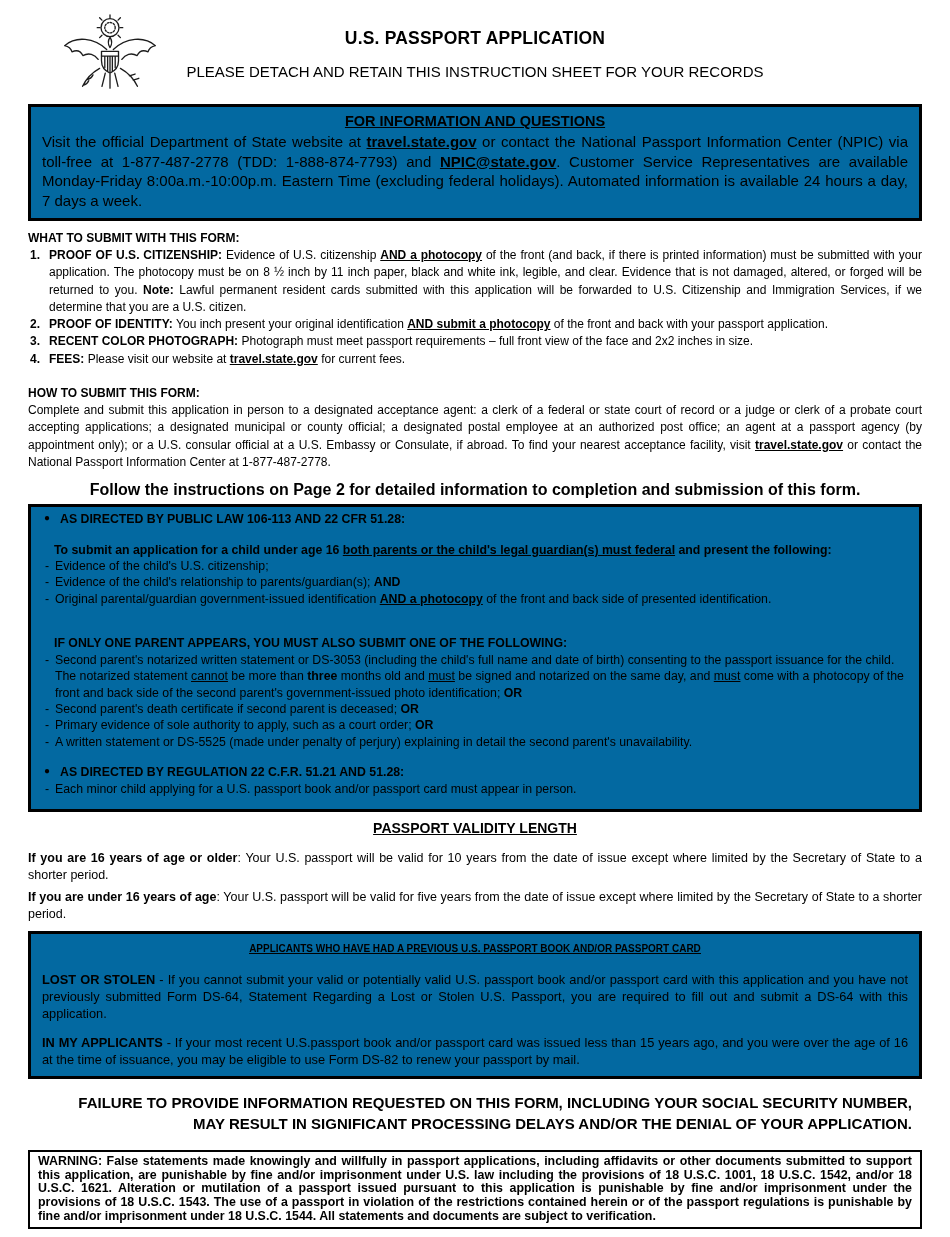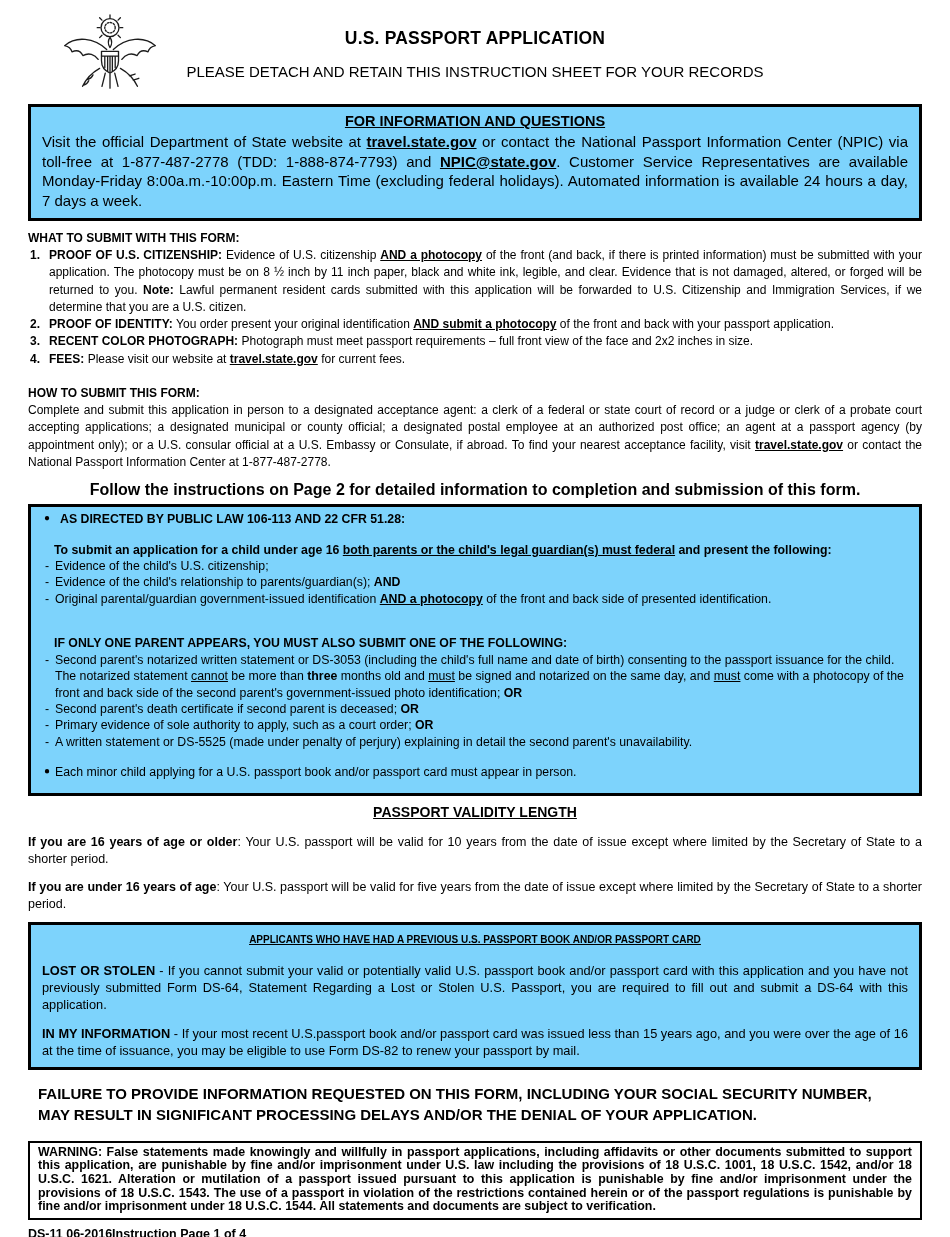--- a/index.html
+++ b/index.html
@@ -13,21 +13,21 @@
   .u { text-decoration:underline; }
 
   
   .hdr { position:relative; height:94px; }
   .seal { position:absolute; left:30px; top:2px; }
   .hdr-titles { position:absolute; left:0; right:0; top:18px; text-align:center; }
   .page-title { font-size:17.5px; font-weight:bold; letter-spacing:.2px; }
   .page-subtitle { font-size:15px; margin-top:14px; }
 
   
-  .tan-box { border:3px solid #000; background:#7dd3fc; padding:4px 11px 8px 11px; }
+  .tan-box { border:3px solid #000; background:#0369a1; padding:4px 11px 8px 11px; }
   .box-title { text-align:center; font-weight:bold; margin:2px 0 3px 0; }
   .box-title span { text-decoration:underline; }
 
   .info-box .box-title { font-size:14.5px; }
   .info-body { font-size:15px; line-height:19.5px; text-align:justify; }
 
   
   .sec-heading { font-size:12px; font-weight:bold; line-height:17px; }
   .body-txt { font-size:12px; line-height:17.3px; }
   .num-item { position:relative; padding-left:21px; text-align:justify; }
@@ -46,29 +46,29 @@
   .cb-intro { padding-left:12px; font-weight:bold; margin-top:14px; }
   .dash-item { position:relative; padding-left:13px; }
   .dash-item .marker { position:absolute; left:3px; }
   .one-parent { padding-left:12px; font-weight:bold; margin-top:28px; }
   .cb-gap { height:14px; }
 
   
   .validity { margin-top:8px; }
   .validity .box-title { font-size:14px; margin-bottom:14px; }
   .validity p { font-size:12.5px; line-height:17.3px; text-align:justify; }
-  .validity p + p { margin-top:11px; }
+  .validity p + p { margin-top:4px; }
 
   
   .previous-box { margin-top:8px; font-size:12.8px; line-height:17px; }
   .previous-box .box-title { font-size:10px; margin-bottom:14px;text-decoration:underline; }
   .previous-box p { text-align:justify; }
   .previous-box p + p { margin-top:12px; }
 
-  .failure { text-align:left; font-weight:bold; font-size:15px; line-height:21px; margin:13px 10px 16px 10px; }
+  .failure { text-align:right; font-weight:bold; font-size:15px; line-height:21px; margin:13px 10px 16px 10px; }
 
   .warning-box { margin-top:13px; border:2px solid #000; padding:3px 8px 4px 8px; }
   .warning-box p { font-size:12.4px; line-height:13.6px; text-align:justify; font-weight:bold; }
 
   .footer { display:flex; justify-content:flex-start; font-weight:bold; font-size:12.5px; margin-top:7px; }
 </style>
 </head>
 <body>
 
 <div class="page">
@@ -101,21 +101,21 @@
   </section>
 
   <section class="what body-txt">
     <div class="sec-heading">WHAT TO SUBMIT WITH THIS FORM:</div>
     <div class="num-item">
       <span class="num">1.</span>
       <span><span class="b">PROOF OF U.S. CITIZENSHIP: </span><span>Evidence of U.S. citizenship </span><span class="b u">AND a photocopy</span><span> of the front (and back, if there is printed information) must be submitted with your application. The photocopy must be on 8 ½ inch by 11 inch paper, black and white ink, legible, and clear. Evidence that is not damaged, altered, or forged will be returned to you. </span><span class="b">Note:</span><span> Lawful permanent resident cards submitted with this application will be forwarded to U.S. Citizenship and Immigration Services, if we determine that you are a U.S. citizen.</span></span>
     </div>
     <div class="num-item">
       <span class="num">2.</span>
-      <span><span class="b">PROOF OF IDENTITY: </span><span>You order present your original identification </span><span class="b u">AND submit a photocopy</span><span> of the front and back with your passport application.</span></span>
+      <span><span class="b">PROOF OF IDENTITY: </span><span>You inch present your original identification </span><span class="b u">AND submit a photocopy</span><span> of the front and back with your passport application.</span></span>
     </div>
     <div class="num-item">
       <span class="num">3.</span>
       <span><span class="b">RECENT COLOR PHOTOGRAPH: </span><span>Photograph must meet passport requirements – full front view of the face and 2x2 inches in size.</span></span>
     </div>
     <div class="num-item">
       <span class="num">4.</span>
       <span><span class="b">FEES: </span><span>Please visit our website at </span><span class="b u">travel.state.gov</span><span> for current fees.</span></span>
     </div>
   </section>
@@ -165,37 +165,38 @@
     </div>
     <div class="dash-item">
       <span class="marker">-</span>
       <span><span>A written statement or DS-5525 (made under penalty of perjury) explaining in detail the second parent's unavailability.</span></span>
     </div>
 
     <div class="cb-gap"></div>
 
     <div class="bullet-line">
       <span class="marker">●</span>
+      <span>AS DIRECTED BY REGULATION 22 C.F.R. 51.21 AND 51.28:</span>
     </div>
     <div class="dash-item">
       <span class="marker">-</span>
       <span><span>Each minor child applying for a U.S. passport book and/or passport card must appear in person.</span></span>
     </div>
   </section>
 
   <section class="validity">
     <div class="box-title"><span>PASSPORT VALIDITY LENGTH</span></div>
     <p><span class="b">If you are 16 years of age or older</span><span>: Your U.S. passport will be valid for 10 years from the date of issue except where limited by the Secretary of State to a shorter period.</span></p>
     <p><span class="b">If you are under 16 years of age</span><span>: Your U.S. passport will be valid for five years from the date of issue except where limited by the Secretary of State to a shorter period.</span></p>
   </section>
 
   <section class="tan-box previous-box">
     <div class="box-title"><span>APPLICANTS WHO HAVE HAD A PREVIOUS U.S. PASSPORT BOOK AND/OR PASSPORT CARD</span></div>
     <p><span class="b">LOST OR STOLEN</span><span> - If you cannot submit your valid or potentially valid U.S. passport book and/or passport card with this application and you have not previously submitted Form DS-64, Statement Regarding a Lost or Stolen U.S. Passport, you are required to fill out and submit a DS-64 with this application.</span></p>
-    <p><span class="b">IN MY INFORMATION</span><span> - If your most recent U.S.passport book and/or passport card was issued less than 15 years ago, and you were over the age of 16 at the time of issuance, you may be eligible to use Form DS-82 to renew your passport by mail.</span></p>
+    <p><span class="b">IN MY APPLICANTS</span><span> - If your most recent U.S.passport book and/or passport card was issued less than 15 years ago, and you were over the age of 16 at the time of issuance, you may be eligible to use Form DS-82 to renew your passport by mail.</span></p>
   </section>
 
   <div class="failure">
     <div>FAILURE TO PROVIDE INFORMATION REQUESTED ON THIS FORM, INCLUDING YOUR SOCIAL SECURITY NUMBER,</div>
     <div>MAY RESULT IN SIGNIFICANT PROCESSING DELAYS AND/OR THE DENIAL OF YOUR APPLICATION.</div>
   </div>
 
   <section class="warning-box">
     <p><span class="b">WARNING:  False statements made knowingly and willfully in passport applications, including affidavits or other documents submitted to support this application, are punishable by fine and/or imprisonment under U.S. law including the provisions of 18 U.S.C. 1001, 18 U.S.C. 1542, and/or 18 U.S.C. 1621.  Alteration or mutilation of a passport issued pursuant to this application is punishable by fine and/or imprisonment under the provisions of 18 U.S.C. 1543.  The use of a passport in violation of the restrictions contained herein or of the passport regulations is punishable by fine and/or imprisonment under 18 U.S.C. 1544.  All statements and documents are subject to verification.</span></p>
   </section>

